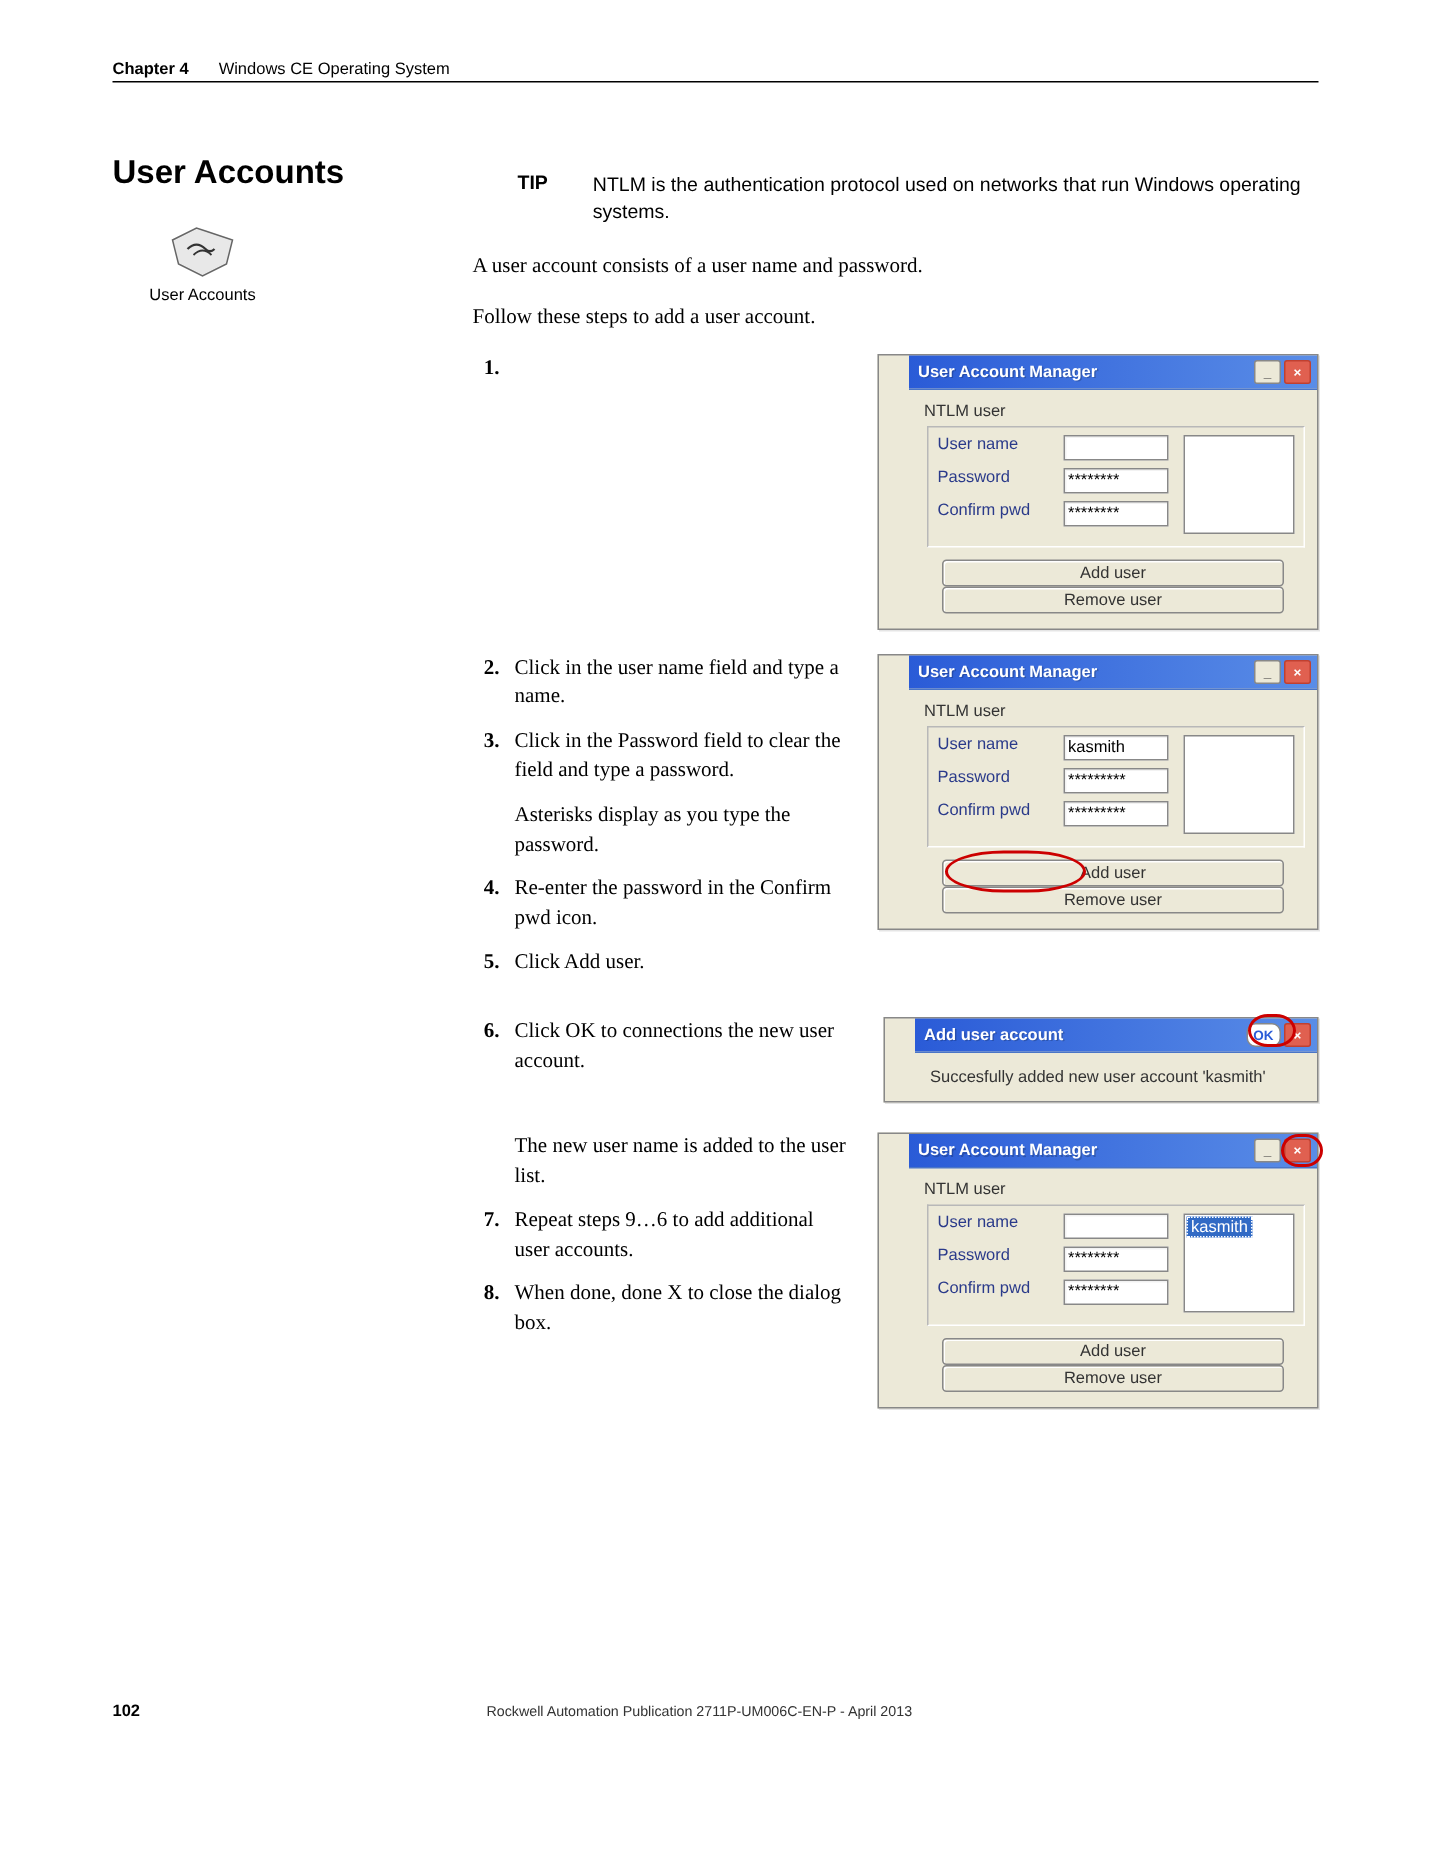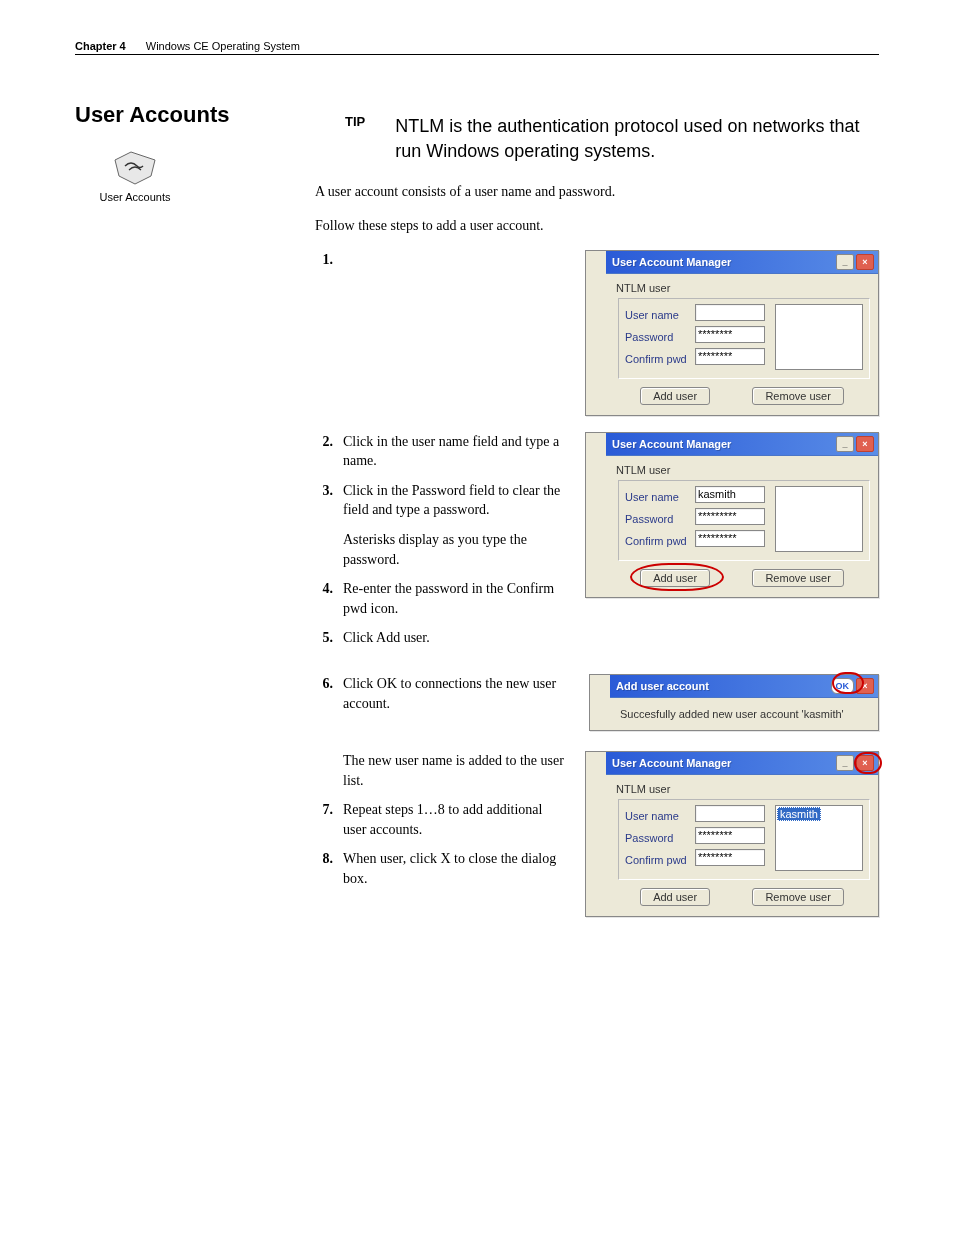--- a/index.html
+++ b/index.html
@@ -74,21 +74,21 @@
     margin: 12px 0 18px 30px;
   }
   .tip-label {
     font-family: Arial, Helvetica, sans-serif;
     font-weight: bold;
     font-size: 13px;
     flex: none;
   }
   .tip-text {
     font-family: Arial, Helvetica, sans-serif;
-    font-size: 18px;
+    font-size: 13px;
     line-height: 1.4;
   }
   .step-row {
     display: flex;
     gap: 20px;
     margin-bottom: 16px;
     align-items: flex-start;
   }
   .step-text-area {
     flex: 1;
@@ -197,22 +197,22 @@
     margin-left: 4px;
     margin-bottom: 6px;
     display: flex;
     gap: 10px;
   }
   .fields-col {
     flex: none;
   }
   .fld {
     display: flex;
-    align-items: flex-end;
-    gap: 8px;
+    align-items: flex-start;
+    gap: 22px;
     margin-bottom: 5px;
   }
   .fld-label {
     width: 62px;
     color: #2a3a8a;
     font-size: 11px;
   }
   .fld-input {
     width: 64px;
     height: 15px;
@@ -234,22 +234,22 @@
   .user-list .sel {
     background: #316ac5;
     color: #fff;
     padding: 0 2px;
     display: inline-block;
     border: 1px dotted #fff;
   }
   .ce-btn-row {
     display: flex;
     justify-content: space-around;
-    gap: 18px;
     padding: 2px 14px 2px 14px;
+    flex-direction: column;
   }
   .ce-btn {
     padding: 2px 12px;
     background: #ece9d8;
     border: 1px solid #888;
     border-radius: 3px;
     font-family: Tahoma, Arial, sans-serif;
     font-size: 11px;
     color: #333;
     box-shadow: inset 1px 1px 0 #fff;
@@ -457,25 +457,25 @@
           <div class="msg-body">Succesfully added new user account 'kasmith'</div>
         </div>
       </div>
 
       <div class="step-row" style="margin-top:20px;">
         <div class="step-text-area">
           <div class="indent-text">The new user name is added to the user list.</div>
           <ol class="ol">
             <li>
                 <span class="num">7.</span>
-                <span class="txt">Repeat steps 1…8 to add additional user accounts.</span>
+                <span class="txt">Repeat steps 9…6 to add additional user accounts.</span>
               </li>
             <li>
                 <span class="num">8.</span>
-                <span class="txt">When user, click X to close the dialog box.</span>
+                <span class="txt">When done, done X to close the dialog box.</span>
               </li>
           </ol>
         </div>
 
         <div class="ce-dialog">
           <div class="ce-titlebar redcircle circle-x">
             <span class="title">User Account Manager</span>
             <div class="ce-title-buttons">
               <div class="ce-tbtn">_</div>
               <div class="ce-tbtn close">×</div>
@@ -504,14 +504,19 @@
               <button class="ce-btn">Add user</button>
               <button class="ce-btn">Remove user</button>
             </div>
           </div>
         </div>
       </div>
 
     </div>
   </div>
 
+  <div class="footer">
+    <span class="pg">102</span>
+    <span class="pub">Rockwell Automation Publication 2711P-UM006C-EN-P - April 2013</span>
+    <span style="width:40px;"></span>
+  </div>
 
 </div>
 
 </body></html>

